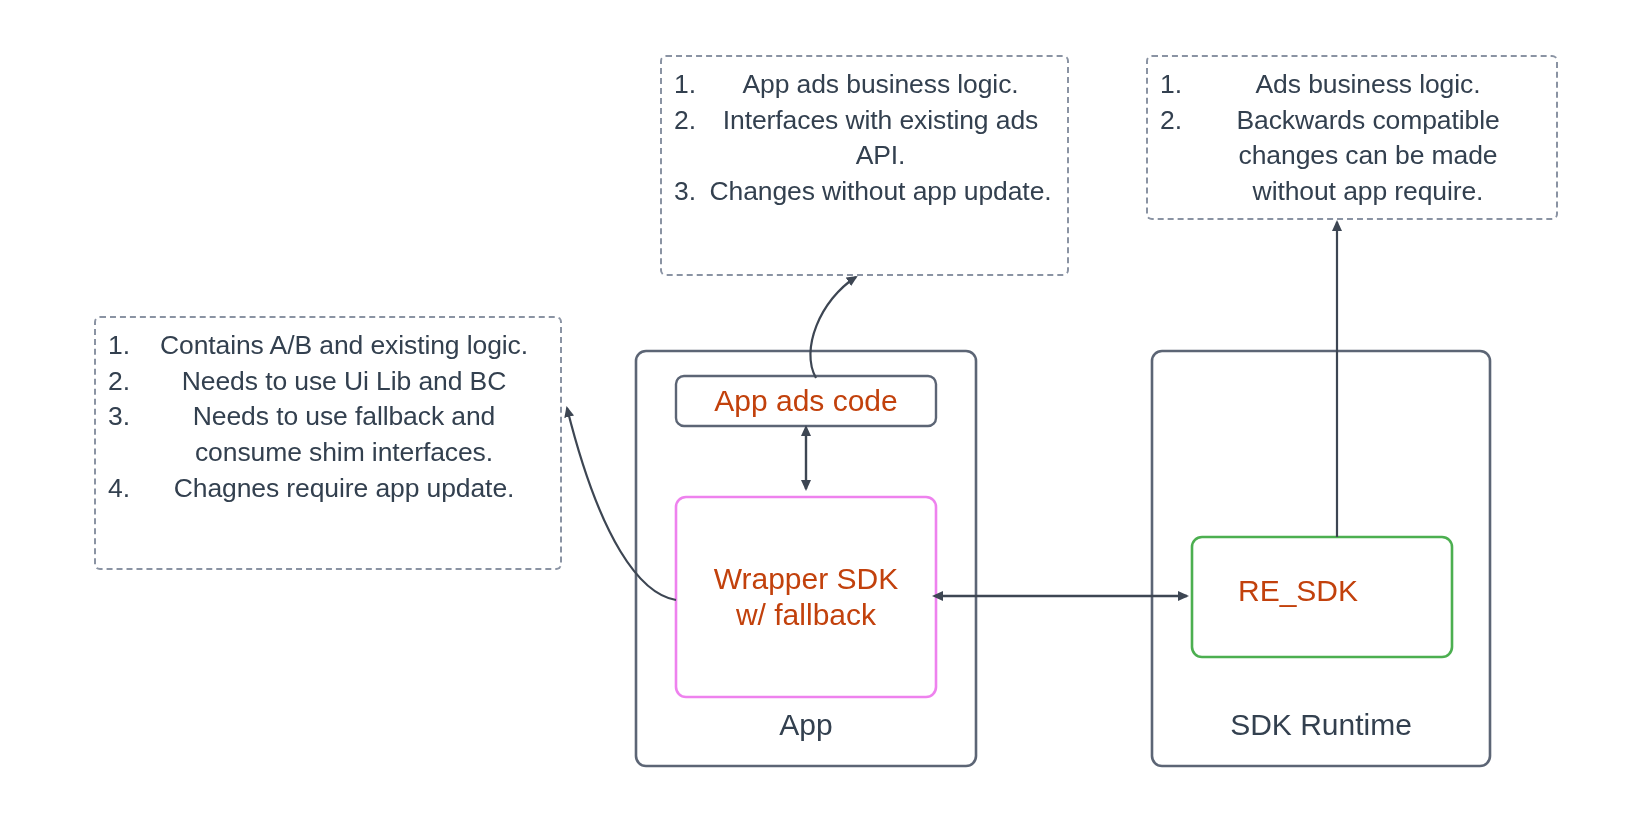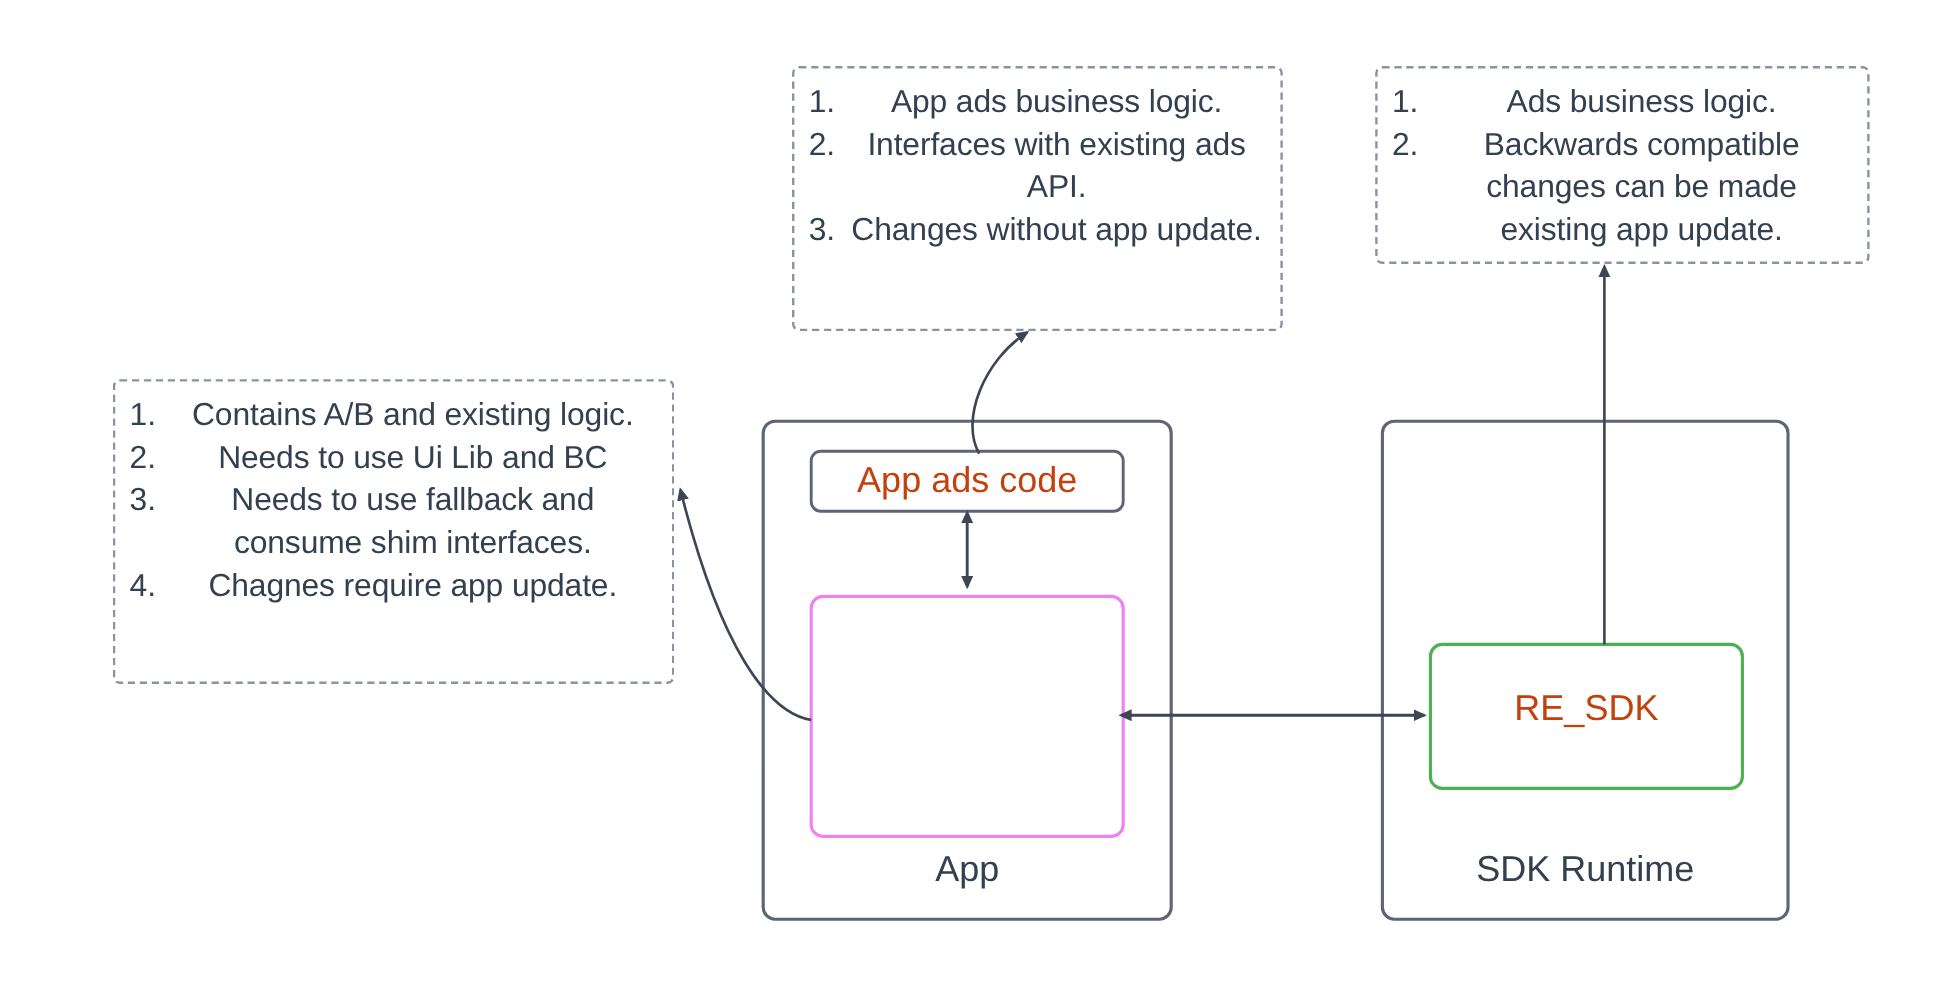--- a/index.html
+++ b/index.html
@@ -131,21 +131,21 @@
   </div>
 
   <div class="note-box" style="left:1146px; top:55px; width:412px; height:165px;">
     <ul class="note-list">
       <li class="note-item">
         <span class="note-num">1.</span>
         <span class="note-text">Ads business logic.</span>
       </li>
       <li class="note-item">
         <span class="note-num">2.</span>
-        <span class="note-text">Backwards compatible changes can be made existing app update.</span>
+        <span class="note-text">Backwards compatible changes can be made without app require.</span>
       </li>
     </ul>
   </div>
 
   <div class="note-box" style="left:94px; top:316px; width:468px; height:254px;">
     <ul class="note-list">
       <li class="note-item">
         <span class="note-num">1.</span>
         <span class="note-text">Contains A/B and existing logic.</span>
       </li>
@@ -159,20 +159,22 @@
       </li>
       <li class="note-item">
         <span class="note-num">4.</span>
         <span class="note-text">Chagnes require app update.</span>
       </li>
     </ul>
   </div>
 
   <div class="box-label" style="left:676px; top:376px; width:260px; height:50px;">App ads code</div>
 
+  <div class="box-label" style="left:676px; top:497px; width:260px; height:200px;">Wrapper SDK
+w/ fallback</div>
 
-  <div class="box-label" style="left:1192px; top:537px; width:260px; height:108px;">RE_SDK</div>
+  <div class="box-label" style="left:1168px; top:537px; width:260px; height:108px;">RE_SDK</div>
 
   <div class="container-caption" style="left:1152px; top:708px; width:338px;">SDK Runtime</div>
 
   <div class="container-caption" style="left:636px; top:708px; width:340px;">App</div>
 
 </div>
 
 </body></html>

